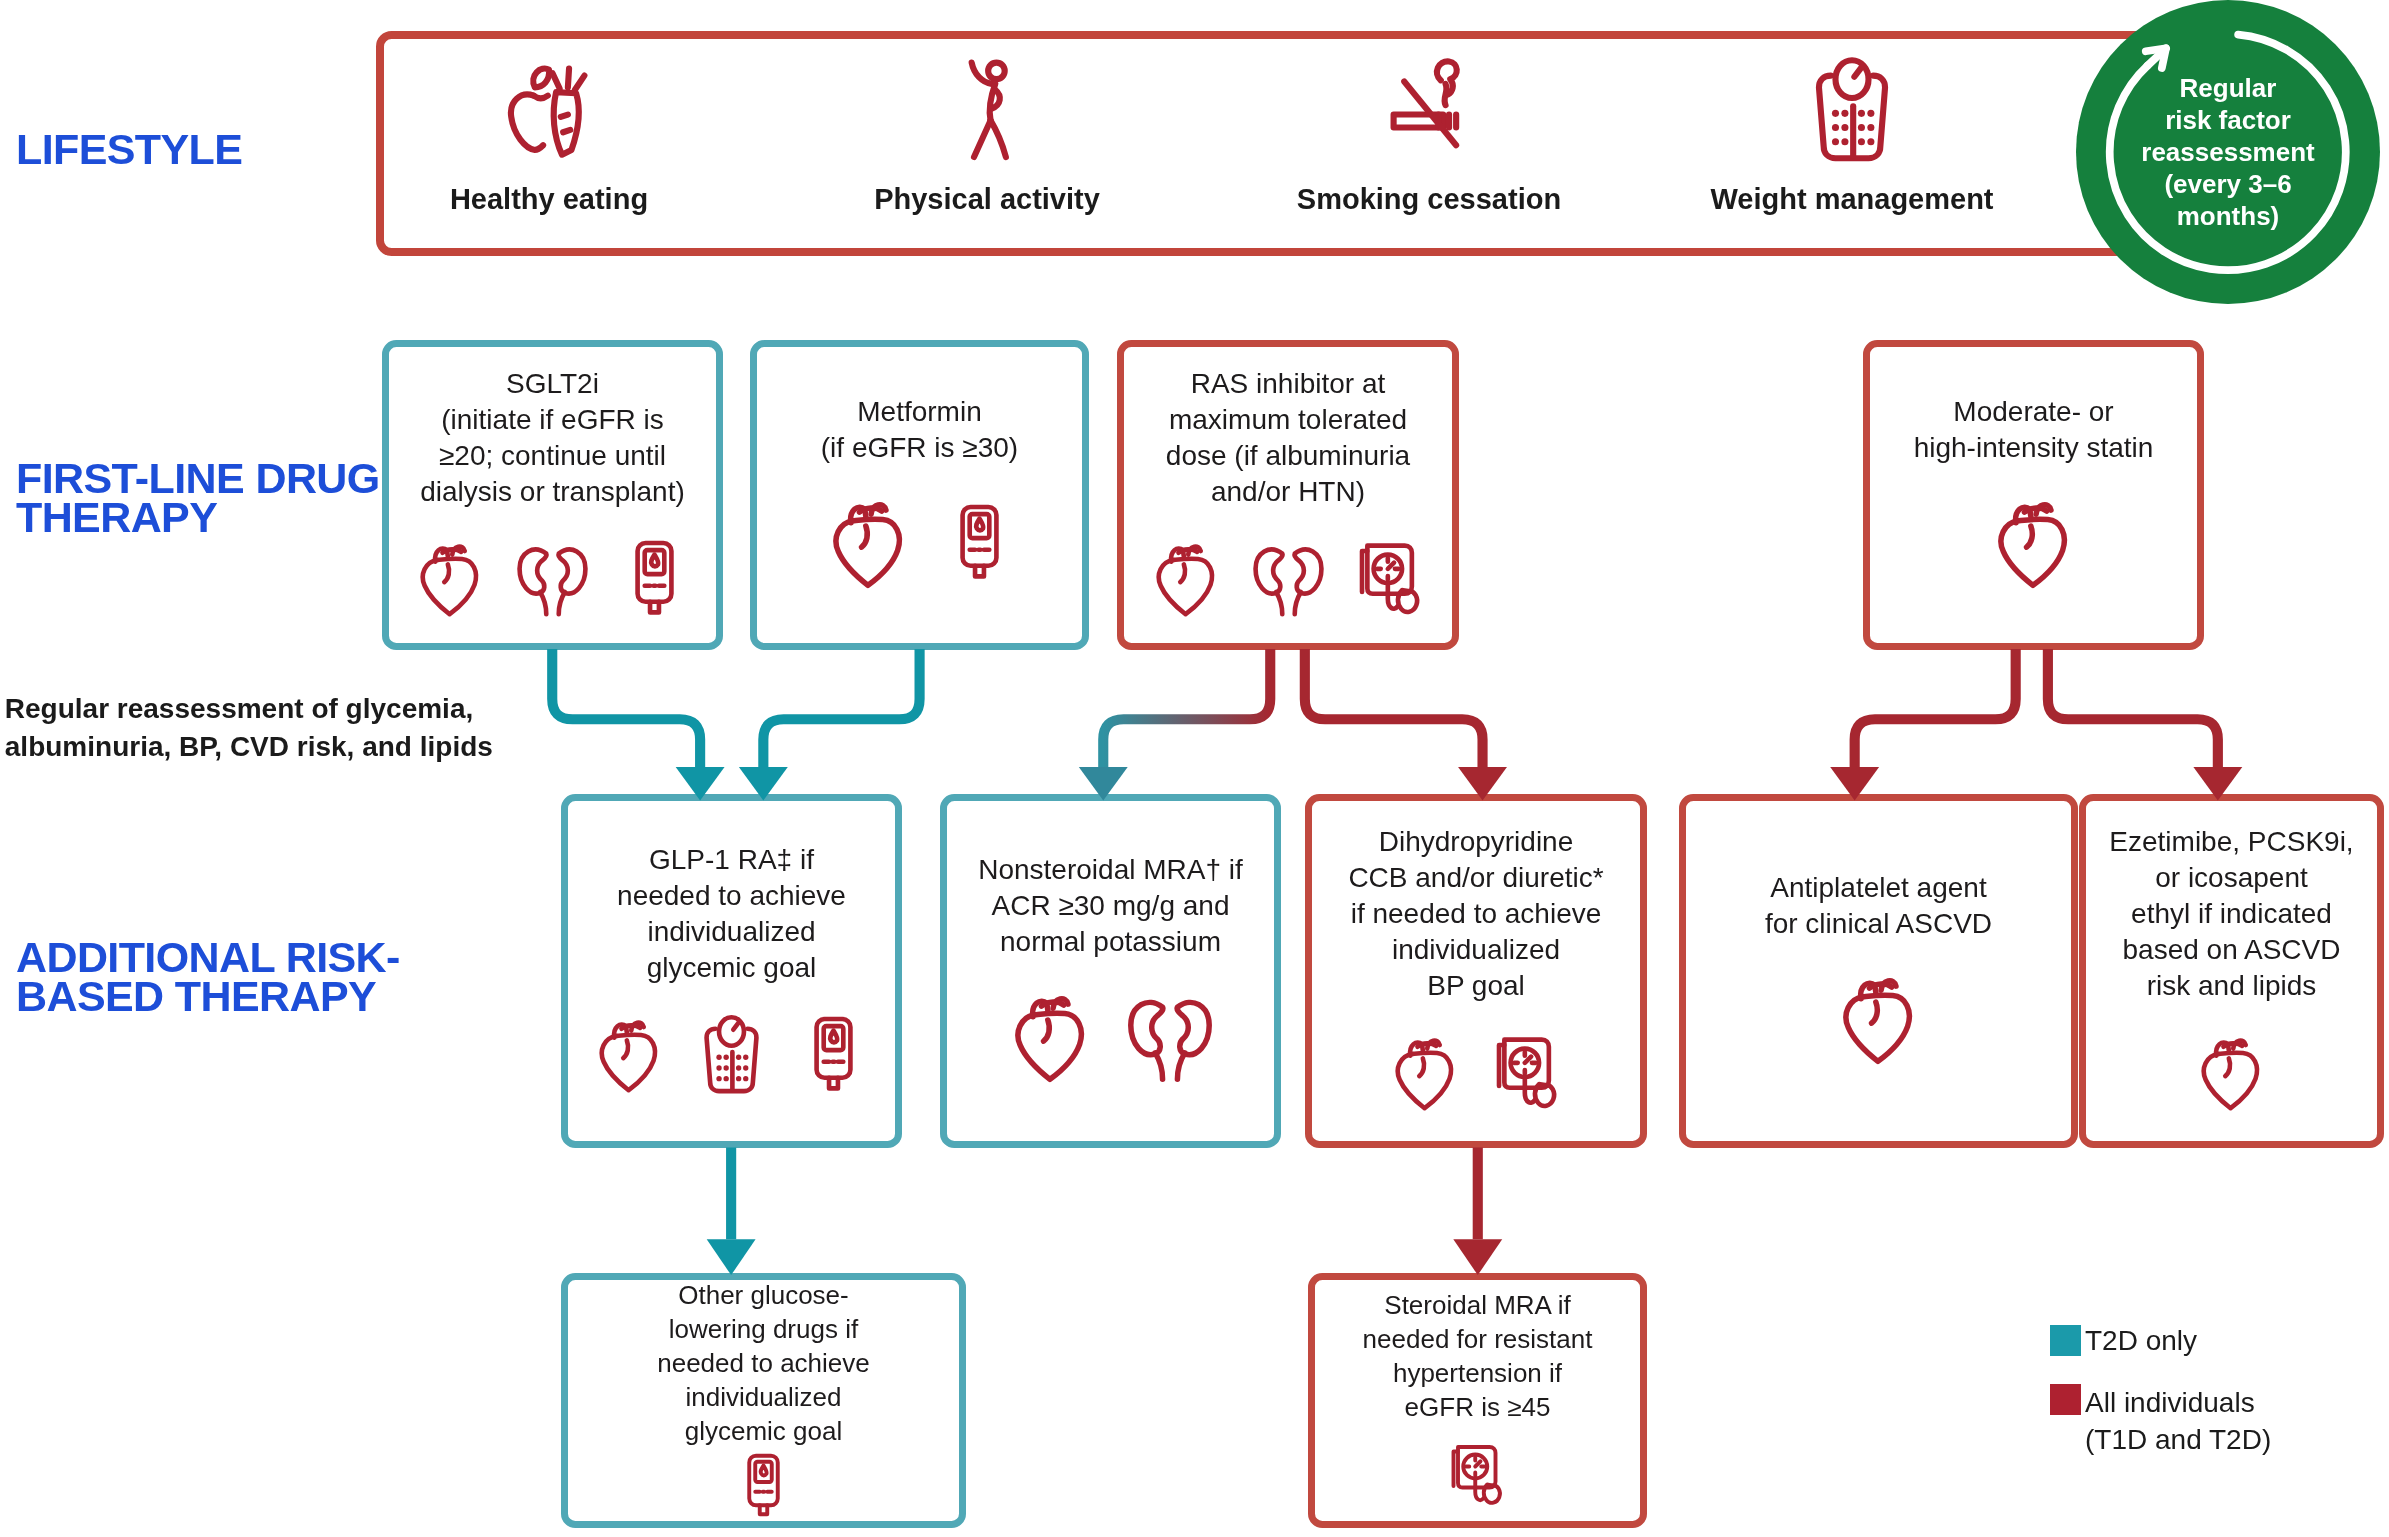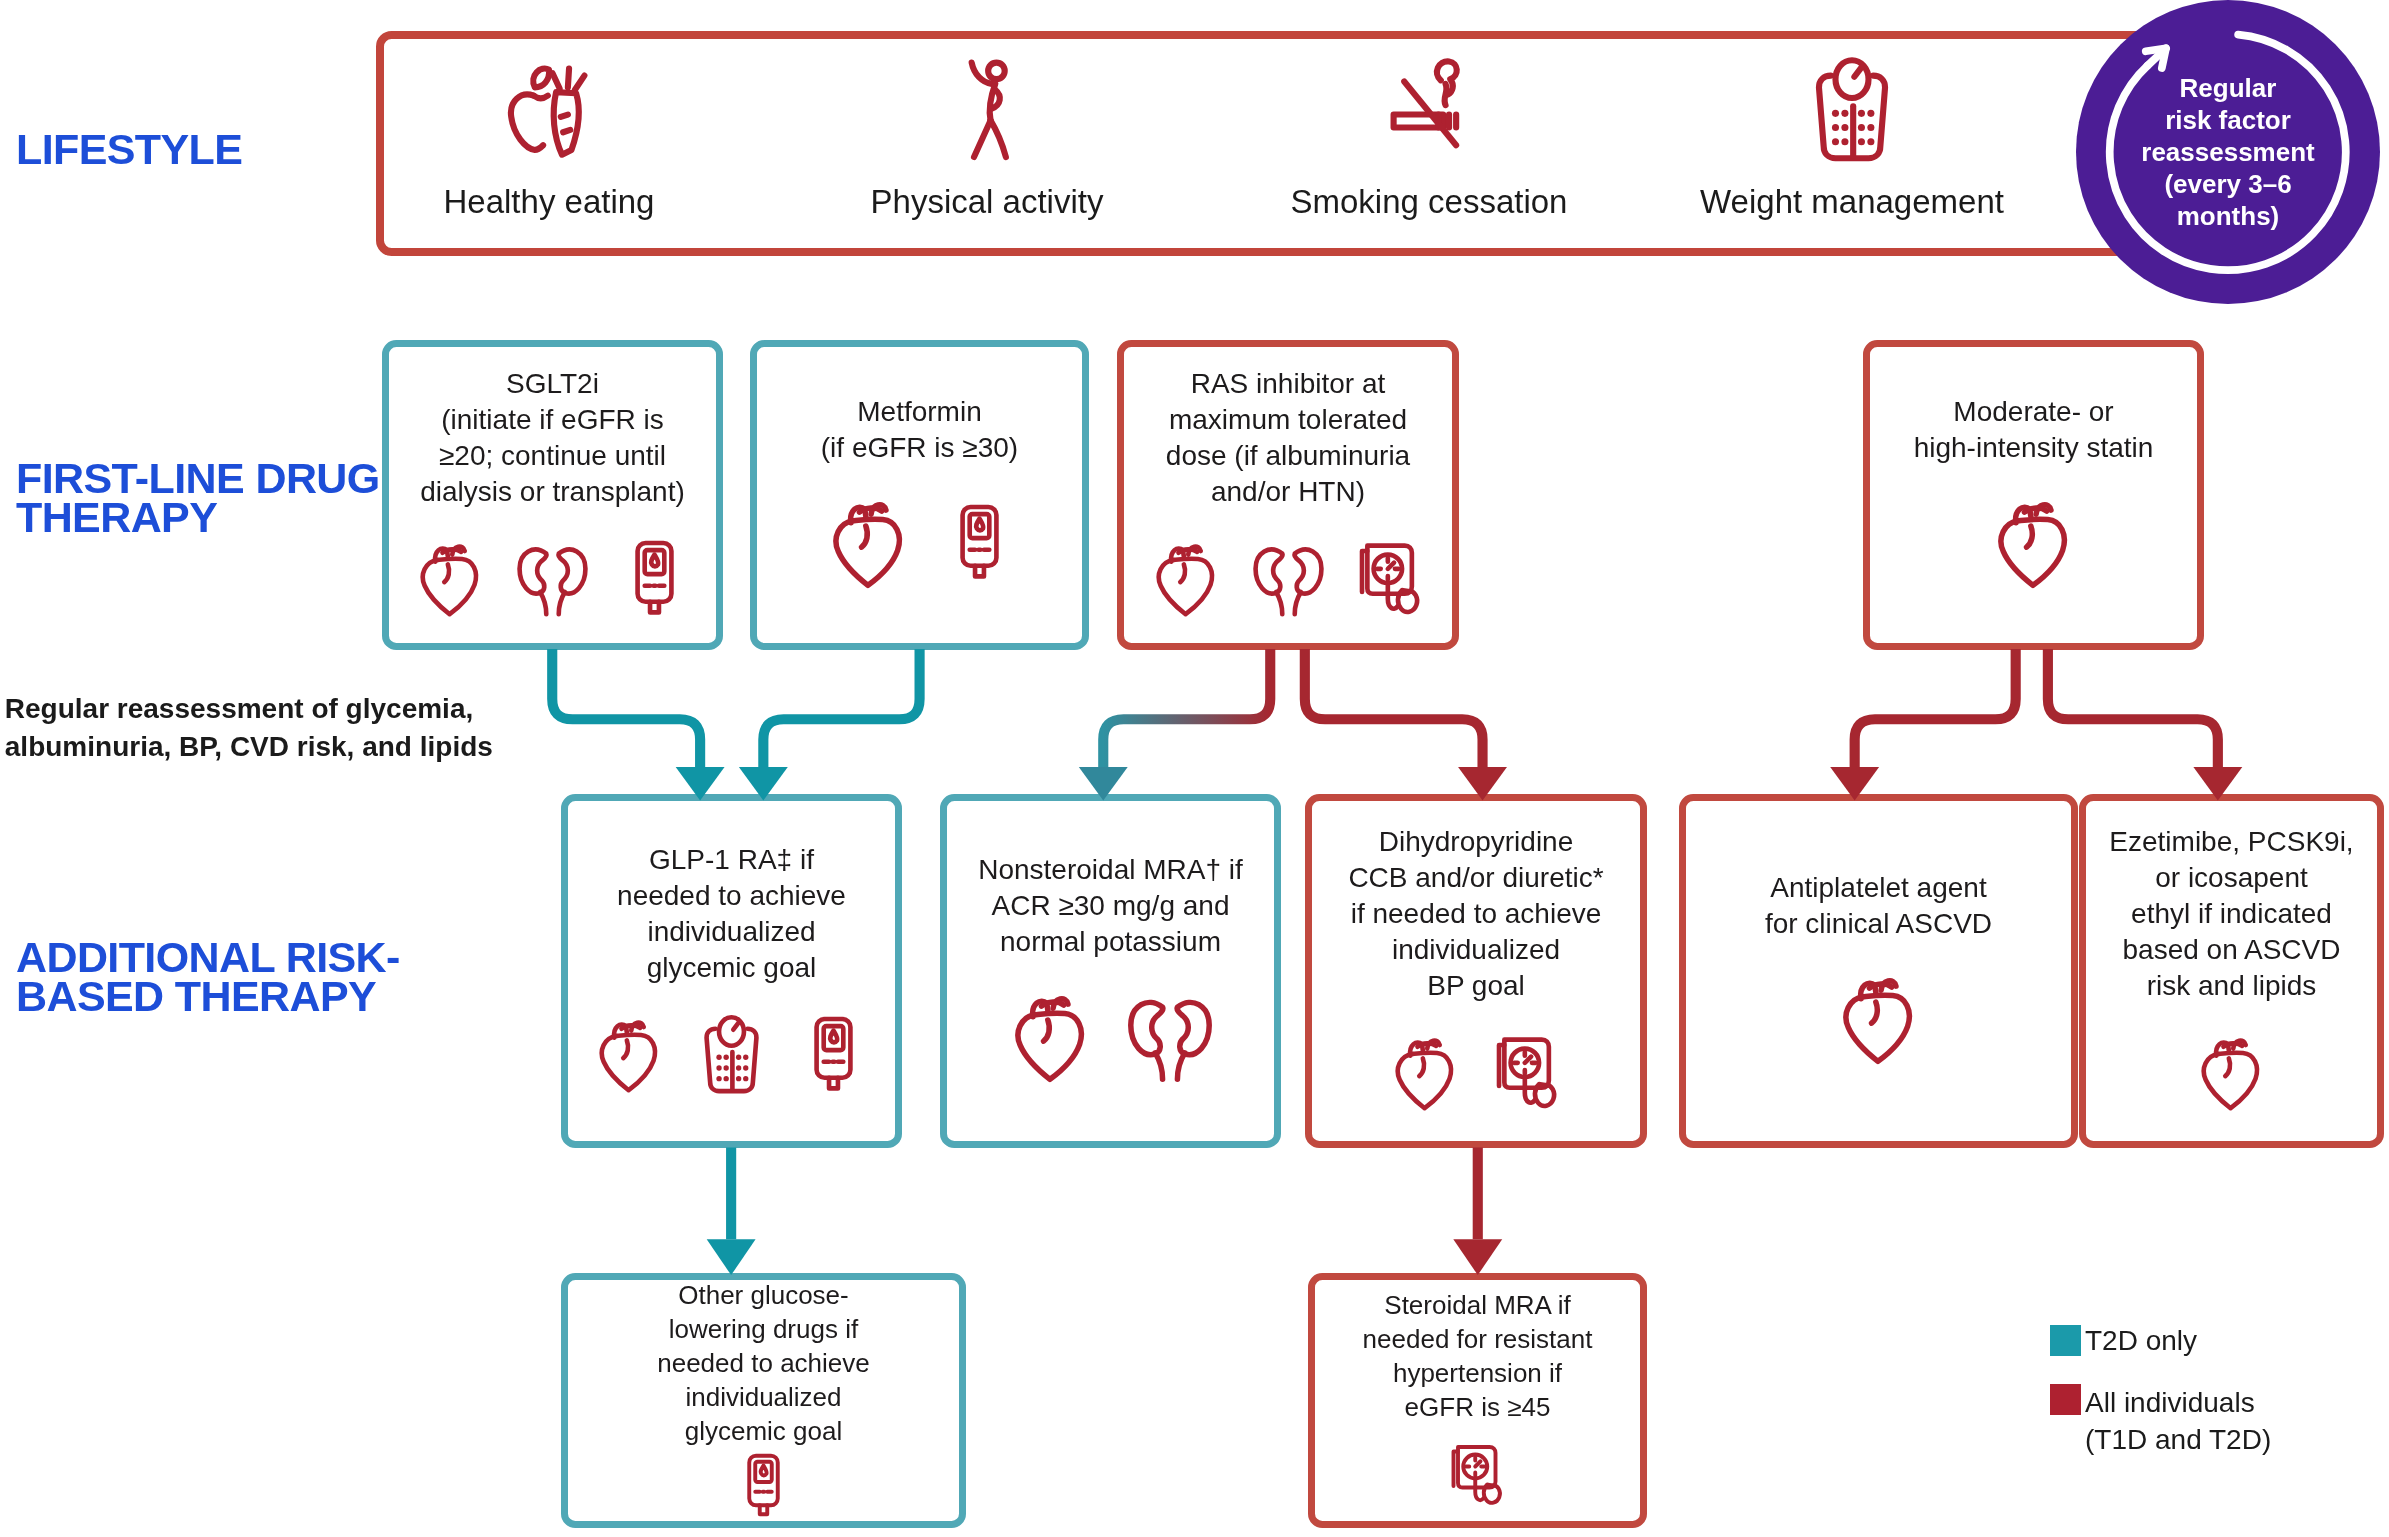--- a/index.html
+++ b/index.html
@@ -31,24 +31,24 @@
   .lifestyle-box{
     position:absolute;left:376px;top:31px;width:1915px;height:225px;
     border:8.4px solid #c2453b;border-radius:15.5px;box-sizing:border-box;z-index:1;background:#fff;
   }
   .ls-item{
     position:absolute;top:52px;width:358px;height:191px;display:flex;flex-direction:column;
     align-items:center;justify-content:flex-start;z-index:2;
   }
   .ls-icon{width:118px;height:118px;stroke:#ae2130;color:#ae2130;fill:none;
       stroke-width:5.2;stroke-linecap:round;stroke-linejoin:round;}
-  .ls-label{margin-top:13px;font-size:33px;font-weight:400;color:#1b1b1b;text-align:right;}
+  .ls-label{margin-top:13px;font-size:29px;font-weight:700;color:#1b1b1b;text-align:right;}
   .badge{
     position:absolute;left:2076px;top:0px;width:304px;height:304px;border-radius:50%;
-    background:#4c1d95;z-index:4;
+    background:#15803d;z-index:4;
   }
   .badge-svg{position:absolute;inset:0;}
   .badge-text{
     position:absolute;inset:0;display:flex;align-items:center;justify-content:center;
     text-align:center;color:#ffffff;font-weight:700;font-size:26px;line-height:32px;
   }
   #connectors{position:absolute;left:0;top:0;z-index:15;pointer-events:none;}
   .legend-row{position:absolute;display:flex;align-items:flex-start;gap:4px;z-index:10;}
   .legend-swatch{width:31px;height:31px;flex:none;}
   .legend-label{font-size:28px;line-height:37px;color:#1b1b1b;}

